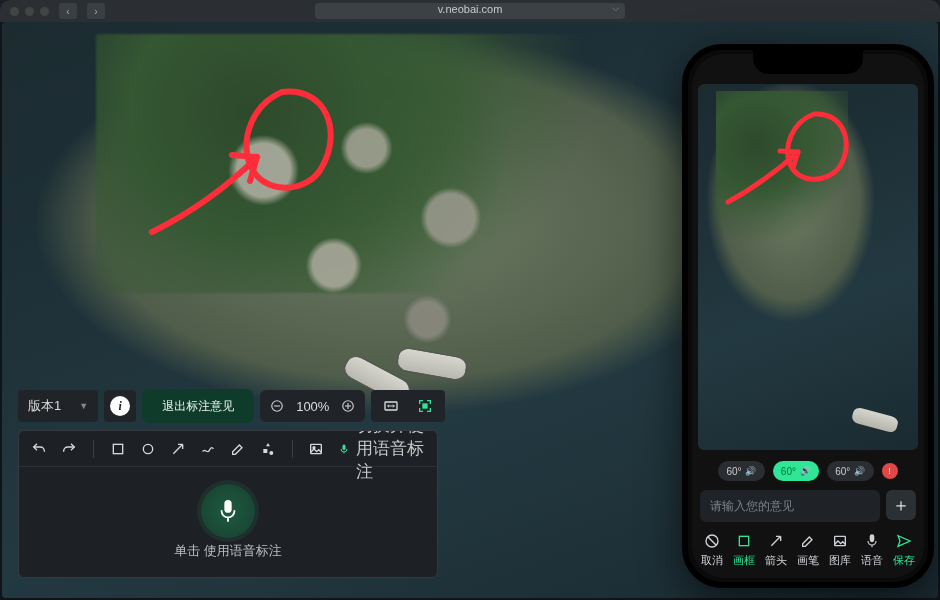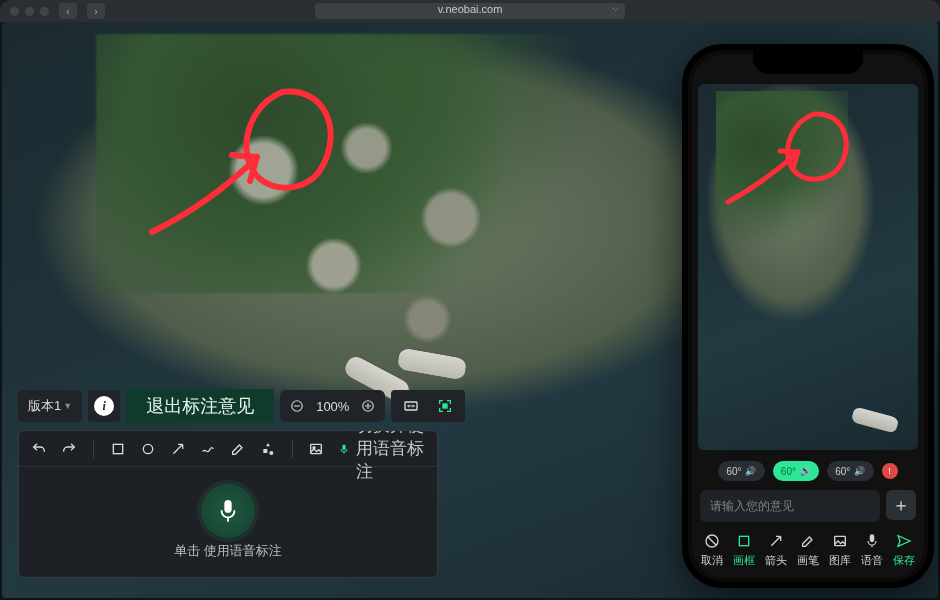--- a/index.html
+++ b/index.html
@@ -80,30 +80,30 @@
   .toolbar {
     position:absolute; left:16px; bottom:175px;
     display:flex; align-items:center; gap:6px;
   }
   .pill {
     height:32px; background:#2a2e32; border-radius:4px;
     display:flex; align-items:center; padding:0 10px; gap:8px;
     color:#ddd; font-size:13px;
   }
   .pill.dark { background:#202327; }
-  .dd { display:flex; align-items:center; gap:2px; }
+  .dd { display:flex; align-items:center; gap:18px; }
   .dd .tri { font-size:9px; color:#888; }
   .info-ic {
     width:20px;height:20px;border-radius:50%;background:#fff;color:#222;
     display:flex;align-items:center;justify-content:center;font-weight:bold;font-size:12px;
     font-style: italic; font-family: Georgia, serif;
   }
   .exit-btn {
-    height:34px; background:#0f3b2a; color:#e8f7ef; border-radius:0;
-    display:flex; align-items:center; padding:0 20px; font-size:18px; cursor:pointer;
+    height:34px; background:#0f3b2a; color:#e8f7ef; border-radius:8px;
+    display:flex; align-items:center; padding:0 20px; font-size:12px; cursor:pointer;
   }
   .zoom-pill { gap:12px;border-radius:6px; }
   .zoom-pill .zicon { font-size:14px; color:#ccc; cursor:pointer; }
   .iconbtn {
     width:24px;height:24px;display:flex;align-items:center;justify-content:center;
     color:#ddd; cursor:pointer;
   }
   .focus-ic { color:#2ee695; }
 
   

